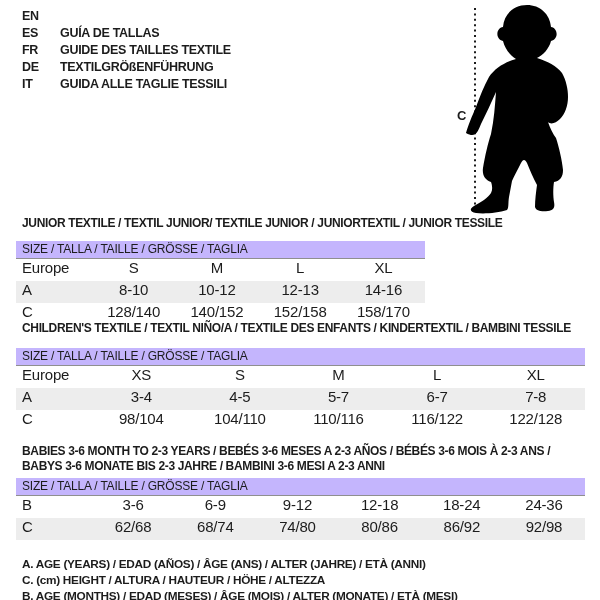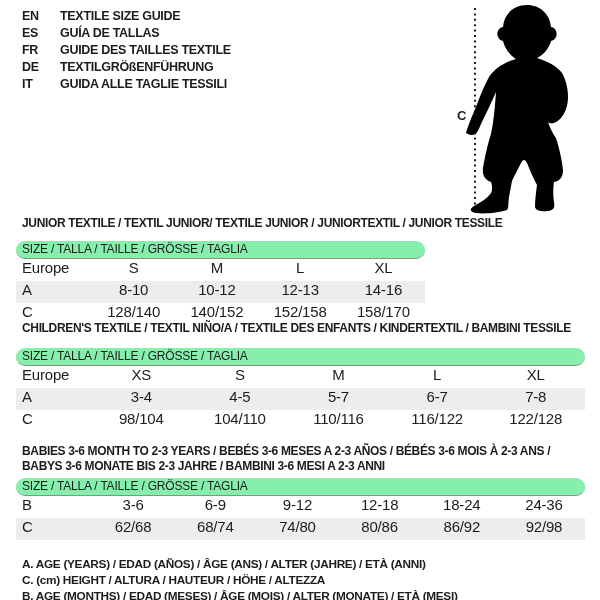--- a/index.html
+++ b/index.html
@@ -17,23 +17,23 @@
   .lang-code { width:38px; }
 
   
   .figure-block { position:absolute; left:450px; top:0; width:150px; height:215px; }
 
   
   .section { position:absolute; left:16px; }
   .sec-title { font-weight:bold; font-size:12px; letter-spacing:-0.35px;
                line-height:13px; padding-left:6px; white-space:nowrap; }
   .sec-title.multiline { line-height:15px; }
-  .size-bar { background:#86efac; border-bottom:1px solid #8f8f8f;
+  .size-bar { background:#c4b5fd; border-bottom:1px solid #8f8f8f;
               height:17px; line-height:17px; padding-left:6px;
-              font-size:12px; letter-spacing:-0.2px; font-weight:normal;border-radius:9px; }
+              font-size:12px; letter-spacing:-0.2px; font-weight:normal; }
   .trow { display:flex; height:22px; line-height:17px; font-size:15px;
           letter-spacing:-0.2px; }
   .trow.alt { background:#ededed; }
   .tcell-label { width:70px; padding-left:6px; text-align:left; }
   .tcell { flex:1; text-align:center; }
 
   .sec1 { top:217px; width:409px; }
   .sec1 .size-bar { margin-top:11px; }
   .sec2 { top:322px; width:569px; }
   .sec2 .size-bar { margin-top:13px; }
@@ -44,21 +44,20 @@
   .legend-block { position:absolute; left:22px; top:556px; }
   .legend-line { font-weight:bold; font-size:11.8px; letter-spacing:-0.3px;
                  line-height:16px; white-space:nowrap; }
 </style>
 </head>
 <body>
 
 <div class="lang-block">
   <div class="lang-row">
     <span class="lang-code">EN</span>
-    <span class="lang-label">TEXTILE SIZE GUIDE</span>
   </div>
   <div class="lang-row">
     <span class="lang-code">ES</span>
     <span class="lang-label">GUÍA DE TALLAS</span>
   </div>
   <div class="lang-row">
     <span class="lang-code">FR</span>
     <span class="lang-label">GUIDE DES TAILLES TEXTILE</span>
   </div>
   <div class="lang-row">

